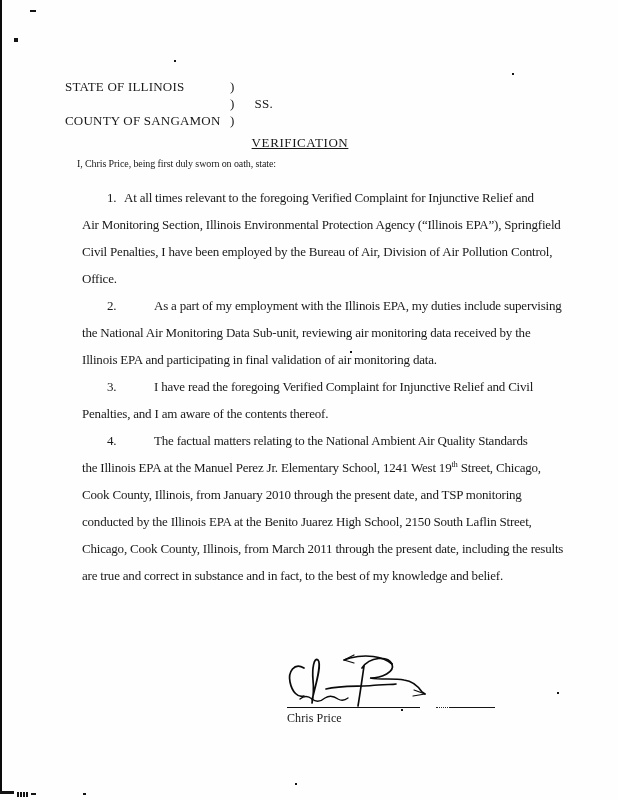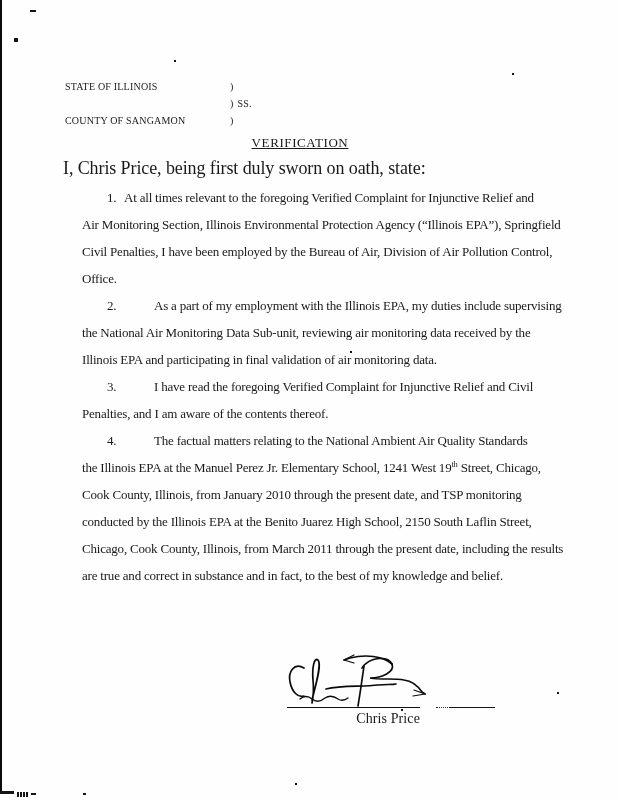--- a/index.html
+++ b/index.html
@@ -27,56 +27,56 @@
     background: #0b0b0b;
   }
   .artifact {
     position: absolute;
     background: #141414;
   }
   
   .venue {
     position: absolute;
     left: 65px; top: 78px;
-    font-size: 10px;
+    font-size: 13px;
     letter-spacing: 0.2px;
   }
   .venue-row {
     display: flex;
     height: 17px;
     line-height: 17px;
   }
   .venue-left {
     display: inline-block;
     width: 165px;
   }
   .venue-paren {
     display: inline-block;
   }
   .venue-ss {
     display: inline-block;
-    margin-left: 4px;
+    margin-left: 20px;
     font-family: Liberation Serif, serif;
   }
   
   .title {
     position: absolute;
     left: 0; top: 135px;
     width: 600px;
     text-align: center;
     font-size: 13px;
     font-weight: normal;
     letter-spacing: 0.6px;
     text-decoration: underline;
   }
   
   .intro {
     position: absolute;
-    left: 63px; top: 158px;
-    font-size: 18px;
+    left: 77px; top: 158px;
+    font-size: 10px;
     letter-spacing: -0.1px;
     white-space: pre;
   }
   
   .bodytext {
     position: absolute;
     left: 82px; top: 187px;
     width: 520px;
     font-size: 13px;
     letter-spacing: -0.2px;
@@ -121,22 +121,22 @@
   .sig-line-right {
     position: absolute;
     left: 449px; top: 707px;
     width: 46px; height: 0;
     border-top: 1.3px solid #1a1a1a;
   }
   .sig-name {
     position: absolute;
     left: 287px; top: 711px;
     width: 133px;
-    text-align: right;
-    font-size: 14px;
+    text-align: left;
+    font-size: 12px;
     letter-spacing: 0.1px;
   }
 </style>
 </head>
 <body>
 
 <div class="page">
 
   <div class="edge-left"></div>
   <div class="artifact" style="left:30px; top:10px; width:6px; height:2px;"></div>

